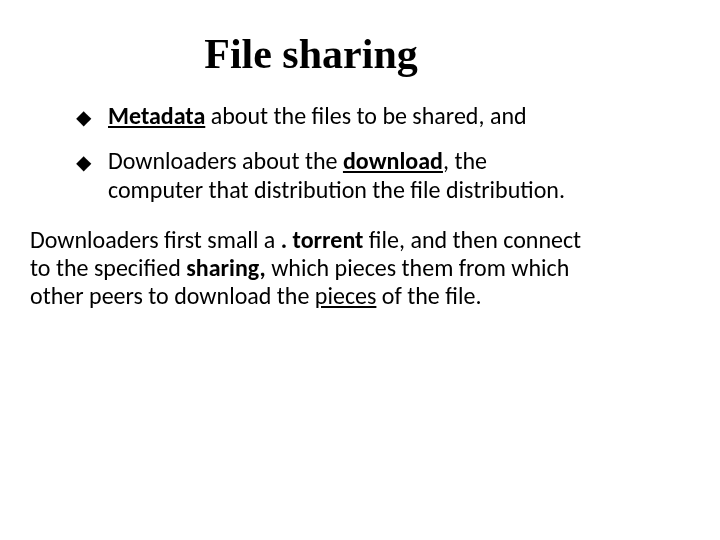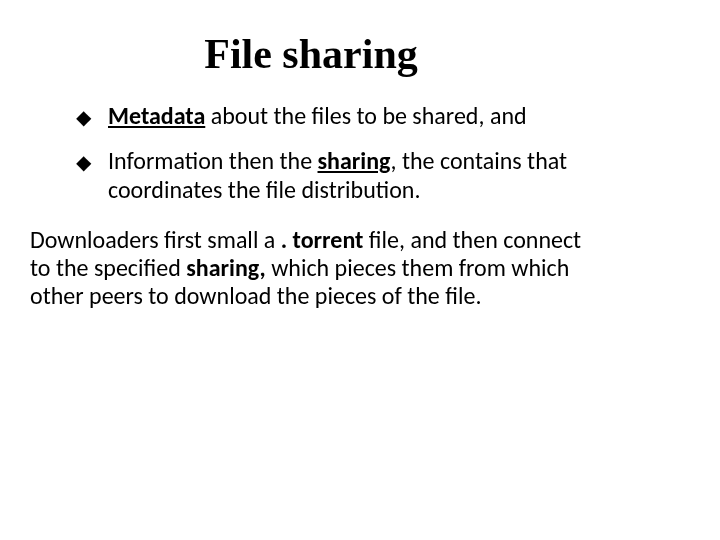--- a/index.html
+++ b/index.html
@@ -43,38 +43,38 @@
     text-indent: -32px;
     margin: 16px;
   }
   .diamond {
     display: inline-block;
     width: 32px;
     text-indent: 0;
     font-size: 20px;
     vertical-align: 0px;
   }
-  .ul { }
+  .ul { text-decoration: underline; }
   .b { font-weight: bold; }
   .ub { font-weight: bold; text-decoration: underline; }
 </style>
 </head>
 <body>
 
 <div class="slide">
 
   <div class="title">File sharing</div>
 
 
   <ul class="list">
     <li>
       <span class="diamond">◆</span><span class="ub">Metadata</span><span> about the files to be shared, and</span>
     </li>
     <li>
-      <span class="diamond">◆</span><span>Information then the </span><span class="ub">sharing</span><span>, the contains that coordinates the file distribution.</span>
+      <span class="diamond">◆</span><span>Downloaders about the </span><span class="ub">download</span><span>, the computer that distribution the file distribution.</span>
     </li>
   </ul>
 
   <p class="para">
     <span>Downloaders first small a </span><span class="b">. torrent</span><span> file, and then connect to the specified </span><span class="b">sharing,</span><span> which pieces them from which other peers to download the </span><span class="ul">pieces</span><span> of the file.</span>
   </p>
 
 </div>
 
 </body></html>

